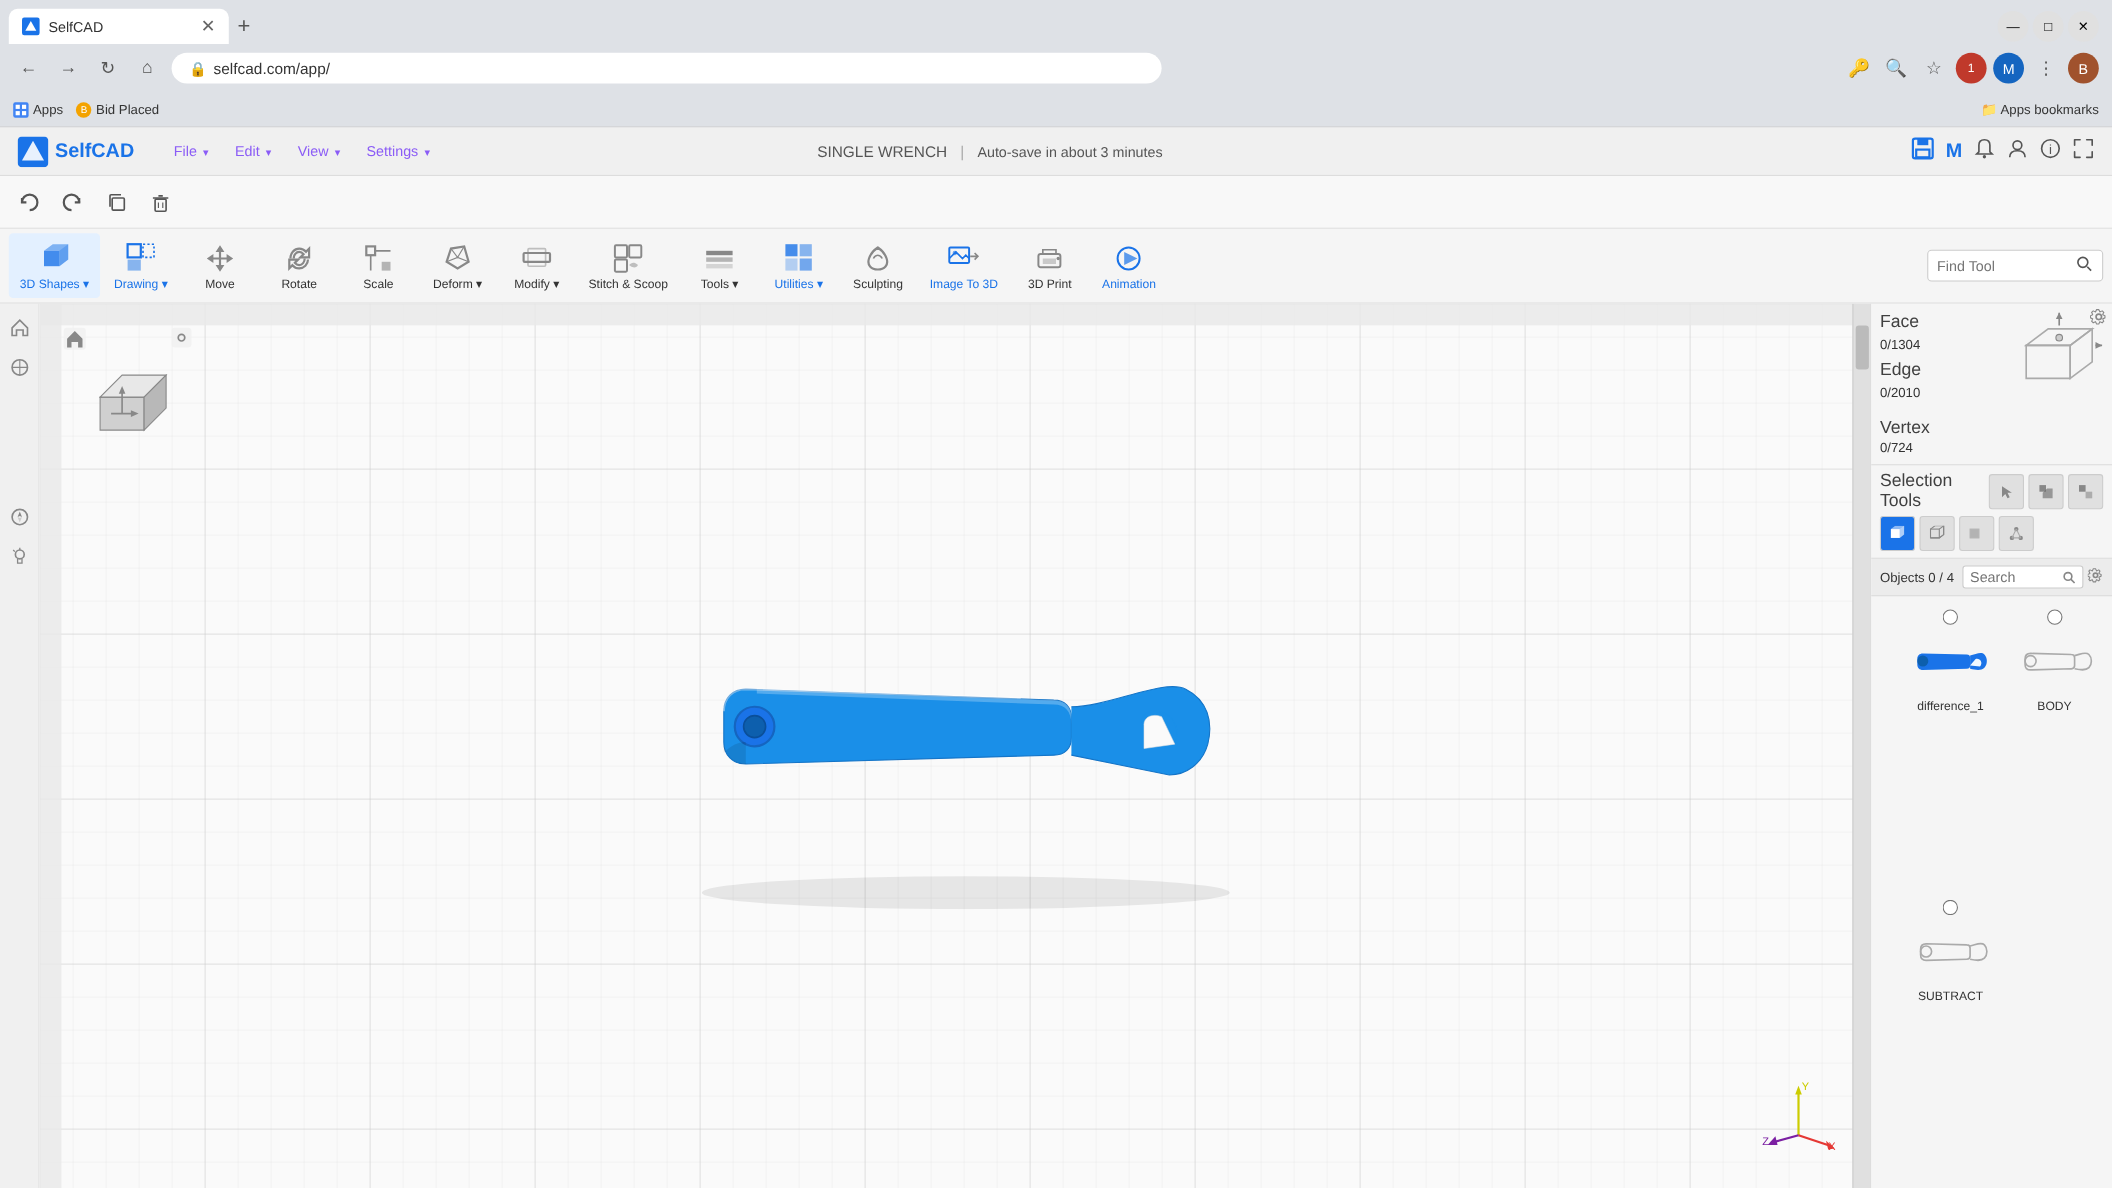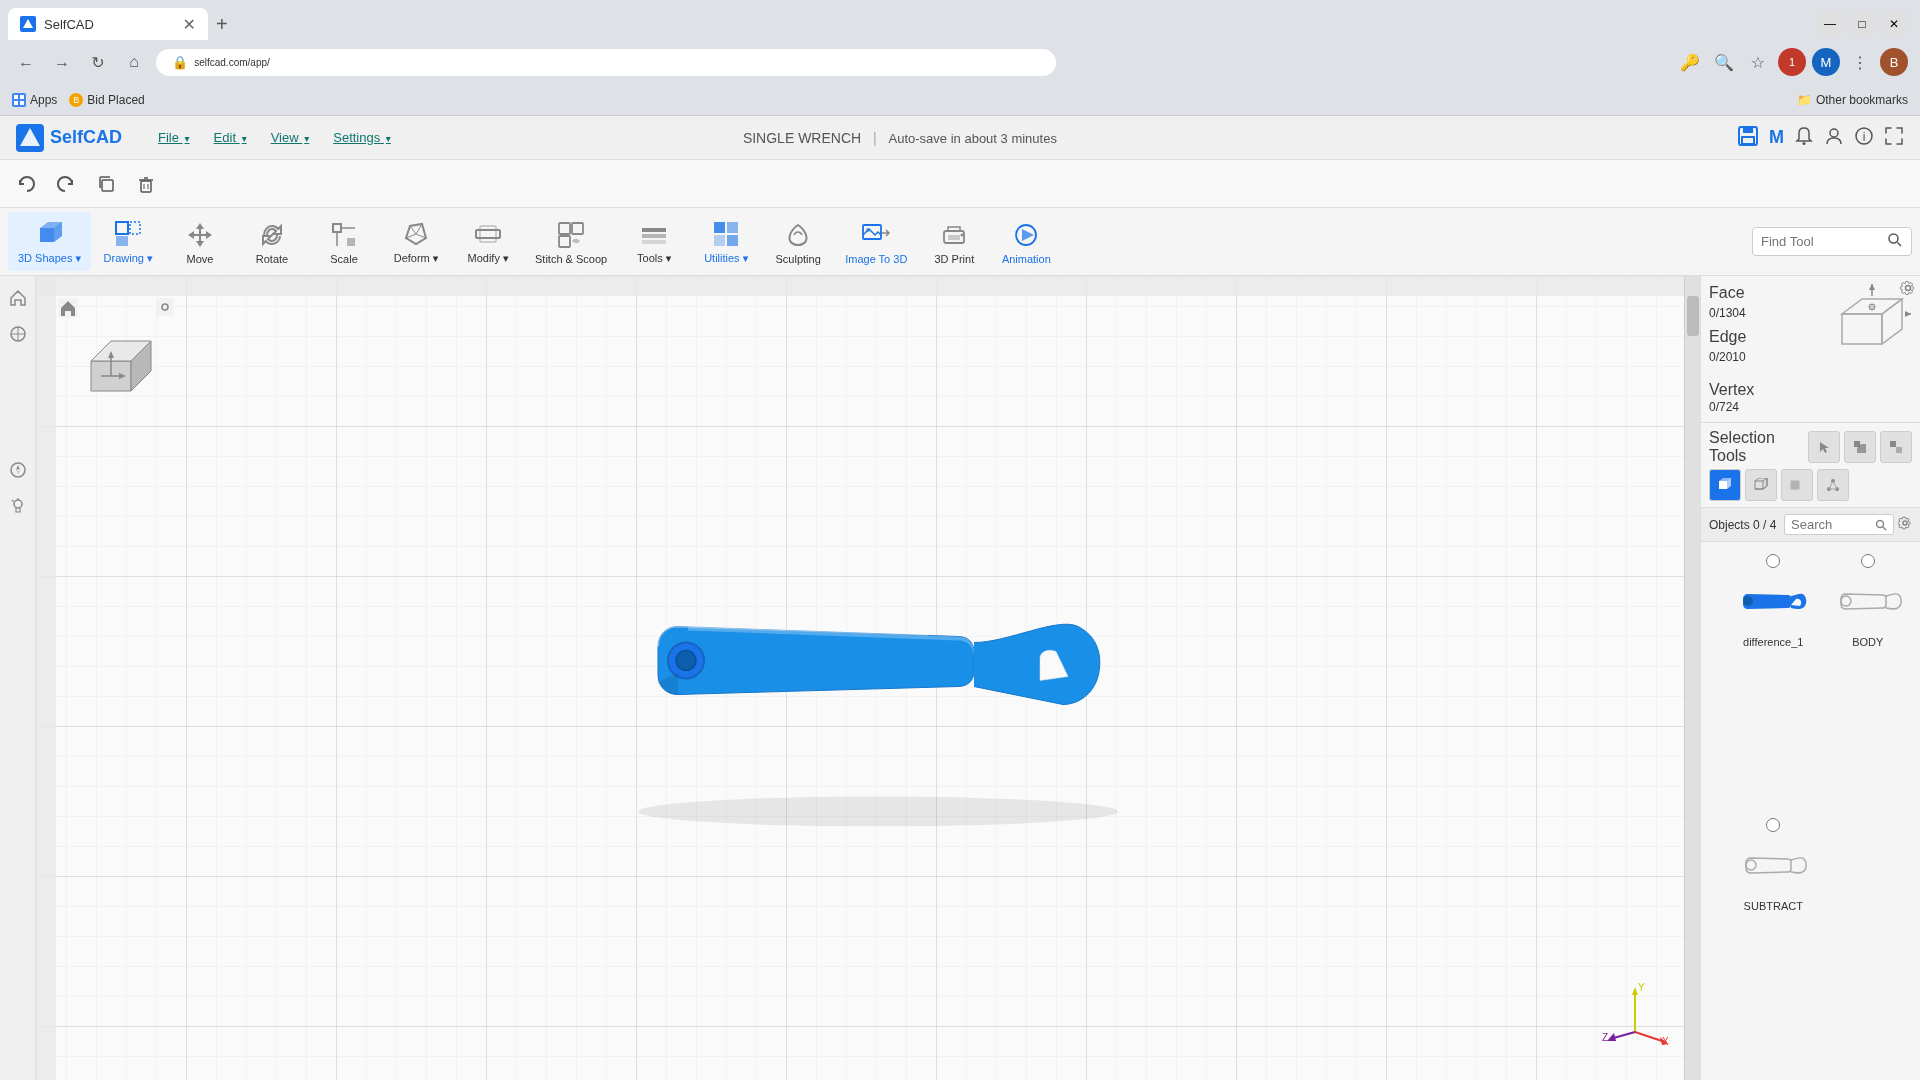--- a/index.html
+++ b/index.html
@@ -16,40 +16,40 @@
     .window-controls { margin-left: auto; display: flex; gap: 4px; padding-right: 12px; }
     .win-btn { width: 28px; height: 28px; border-radius: 50%; border: none; cursor: pointer; font-size: 12px; display: flex; align-items: center; justify-content: center; }
     .win-min { background: #e0e0e0; }
     .win-max { background: #e0e0e0; }
     .win-close { background: #e0e0e0; }
 
     .address-bar-row { background: #dee1e6; display: flex; align-items: center; padding: 4px 12px; gap: 8px; height: 44px; }
     .nav-btn { background: none; border: none; color: #555; font-size: 16px; cursor: pointer; width: 28px; height: 28px; border-radius: 50%; display: flex; align-items: center; justify-content: center; }
     .address-bar { flex: 1; background: white; border-radius: 20px; padding: 6px 16px; font-size: 14px; color: #333; display: flex; align-items: center; gap: 6px; max-width: 900px; }
     .address-lock { color: #555; font-size: 13px; }
-    .address-text { color: #333; font-size: 10px; }
+    .address-text { color: #333; font-size: 14px; }
     .browser-actions { margin-left: auto; display: flex; align-items: center; gap: 6px; }
     .browser-action-btn { background: none; border: none; color: #555; font-size: 16px; cursor: pointer; width: 28px; height: 28px; border-radius: 50%; display: flex; align-items: center; justify-content: center; }
     .profile-btn { width: 28px; height: 28px; border-radius: 50%; background: #1565c0; color: white; font-size: 13px; display: flex; align-items: center; justify-content: center; border: none; cursor: pointer; }
     .profile-btn2 { width: 28px; height: 28px; border-radius: 50%; background: #a0522d; color: white; font-size: 13px; display: flex; align-items: center; justify-content: center; border: none; cursor: pointer; }
 
     .bookmarks-bar { background: #dee1e6; display: flex; align-items: center; padding: 0 12px; height: 32px; gap: 12px; border-bottom: 1px solid #ccc; }
     .bookmark-item { display: flex; align-items: center; gap: 4px; font-size: 12px; color: #333; cursor: pointer; }
     .bookmark-icon { width: 16px; height: 16px; border-radius: 2px; }
     .other-bookmarks { margin-left: auto; font-size: 12px; color: #333; cursor: pointer; }
 
     
     .app-frame { background: #f5f5f5; width: 100%; height: calc(1080px - 40px - 44px - 32px); display: flex; flex-direction: column; }
 
     
     .selfcad-menubar { background: #f0f0f0; display: flex; align-items: center; padding: 0 16px; height: 44px; border-bottom: 1px solid #ddd; }
     .selfcad-logo { display: flex; align-items: center; gap: 6px; margin-right: 24px; }
     .selfcad-logo-icon { width: 28px; height: 28px; }
     .selfcad-logo-text { font-size: 18px; font-weight: bold; color: #1a73e8; }
-    .menu-item { padding: 4px 12px; font-size: 13px; color: #0f766e; cursor: pointer; border-radius: 4px; text-decoration: underline; }
+    .menu-item { padding: 4px 12px; font-size: 13px; color: #8b5cf6; cursor: pointer; border-radius: 4px; }
     .menu-arrow { font-size: 10px; margin-left: 2px; }
     .selfcad-title { margin: 0 auto; font-size: 14px; color: #555; text-align: center; }
     .selfcad-title-sep { color: #aaa; margin: 0 8px; }
     .selfcad-header-actions { margin-left: auto; display: flex; align-items: center; gap: 10px; }
     .header-action-btn { background: none; border: none; color: #555; font-size: 16px; cursor: pointer; }
 
     
     .toolbar { background: #f8f8f8; display: flex; align-items: center; padding: 0 8px; height: 48px; gap: 4px; border-bottom: 1px solid #ddd; }
     .toolbar-btn { background: none; border: none; color: #555; font-size: 18px; cursor: pointer; width: 36px; height: 36px; border-radius: 4px; display: flex; align-items: center; justify-content: center; }
 
@@ -174,21 +174,21 @@
       </div>
       <span>Apps</span>
     </div>
     <div class="bookmark-item">
       <div class="bookmark-icon" style="background:#f4a300; width:14px; height:14px; border-radius:50%; display:flex; align-items:center; justify-content:center;">
         <span style="font-size:9px; color:white;">B</span>
       </div>
       <span>Bid Placed</span>
     </div>
     <div class="other-bookmarks">
-      📁 <span>Other bookmarks</span>
+      📁 <span>Apps bookmarks</span>
     </div>
   </div>
 </div>
 
 <div class="app-frame">
 
   <div class="selfcad-menubar">
     <div class="selfcad-logo">
       <svg class="selfcad-logo-icon" width="28" height="28" viewBox="0 0 28 28">
         <rect width="28" height="28" rx="4" fill="#1a73e8"></rect>

